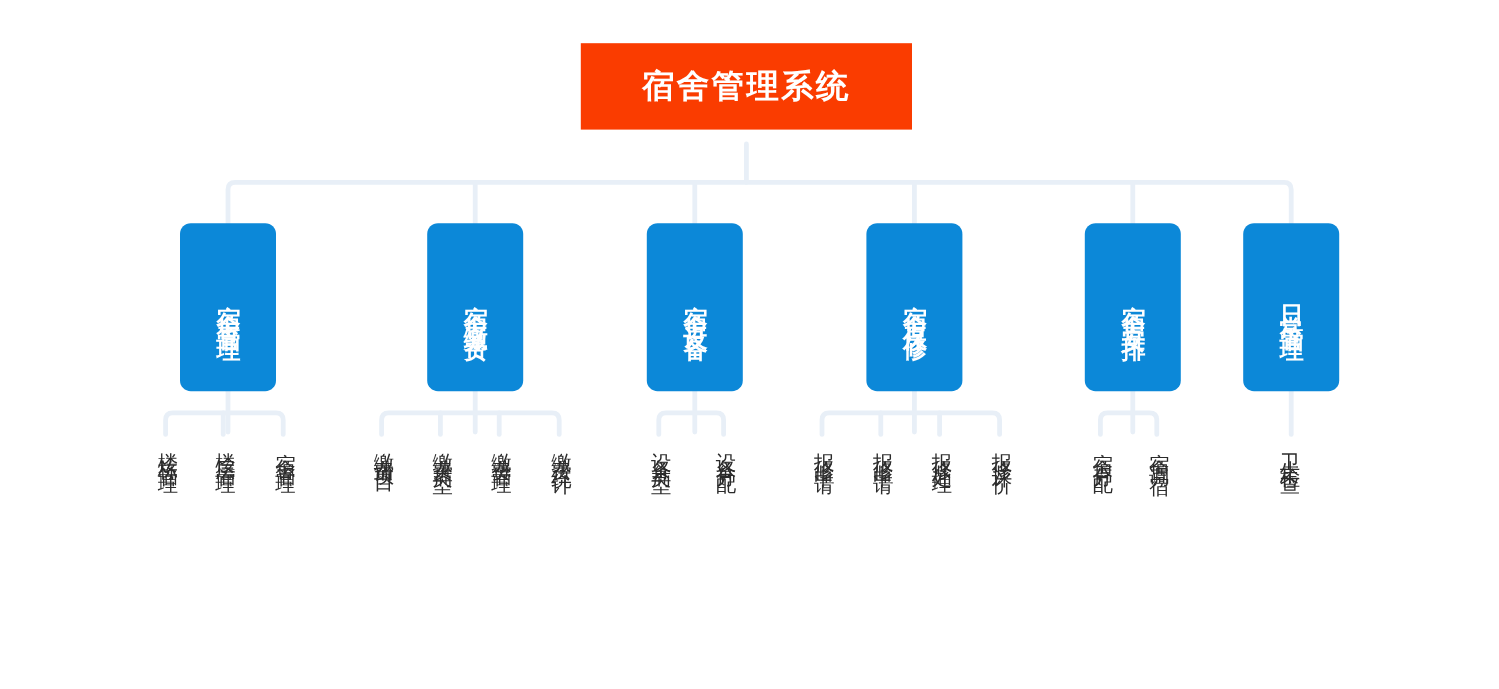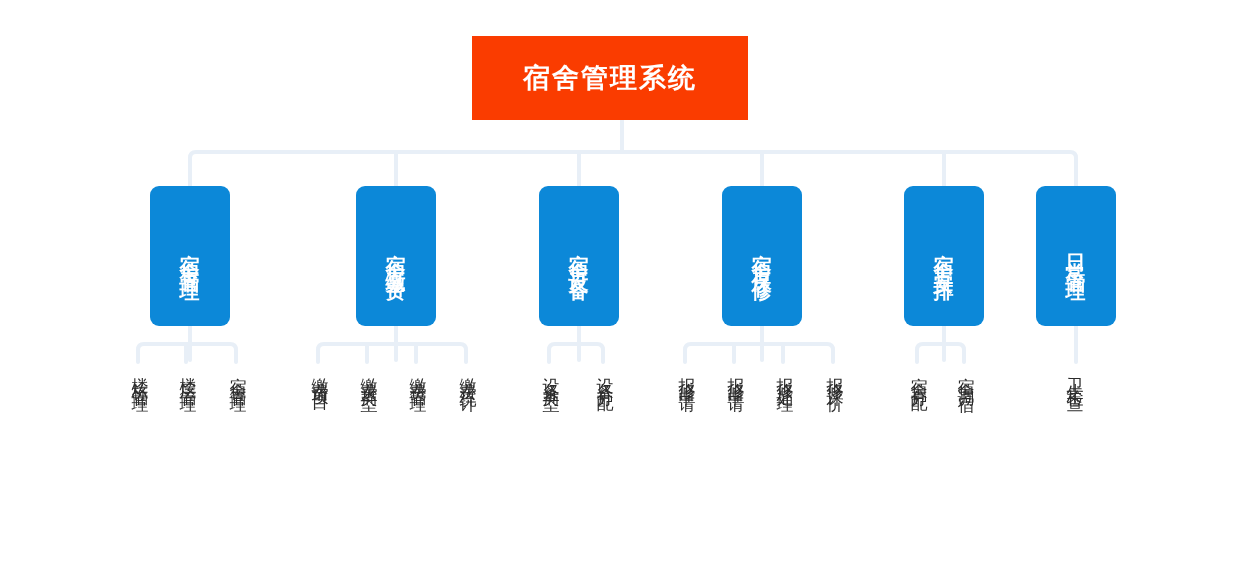--- a/index.html
+++ b/index.html
@@ -102,21 +102,21 @@
       <path d="M734,344 L734,362"></path>
       <path d="M783,344 L783,362"></path>
 
       <path d="M944,326 L944,360"></path>
       <path d="M917,362 L917,350 Q917,344 923,344 L958,344 Q964,344 964,350 L964,362"></path>
 
       <path d="M1076,326 L1076,362"></path>
     </g>
   </svg>
 
-  <div class="node-root" style="left:472px; top:36px; width:276px; height:84px;">
+  <div class="node-root" style="left:484px; top:36px; width:276px; height:72px;">
     <span>宿舍管理系统</span>
   </div>
 
   <div class="node-branch" style="left:150px; top:186px; width:80px; height:140px;">
     <span class="vtext">宿舍管理</span>
   </div>
   <div class="node-branch" style="left:356px; top:186px; width:80px; height:140px;">
     <span class="vtext">宿舍缴费</span>
   </div>
   <div class="node-branch" style="left:539px; top:186px; width:80px; height:140px;">

